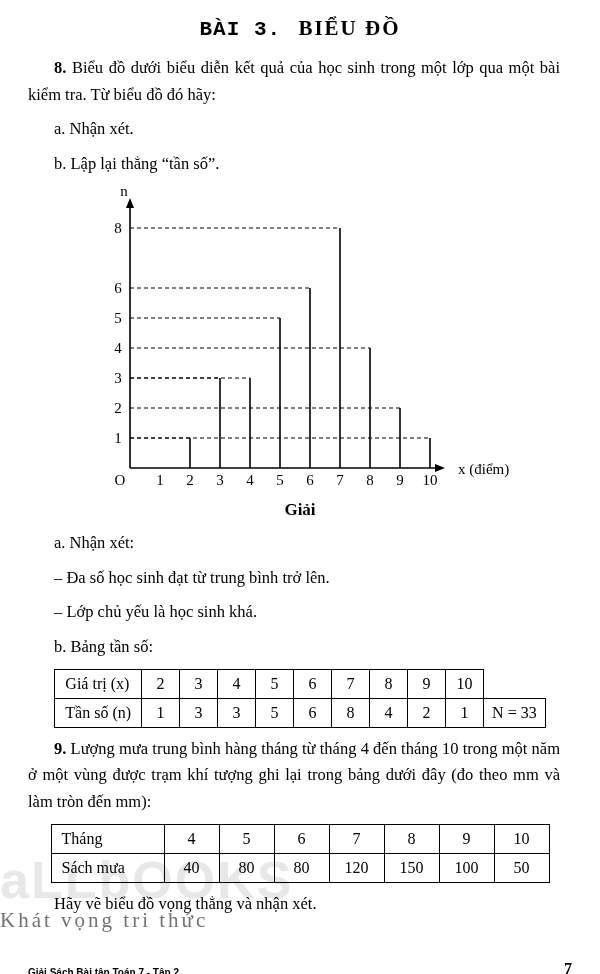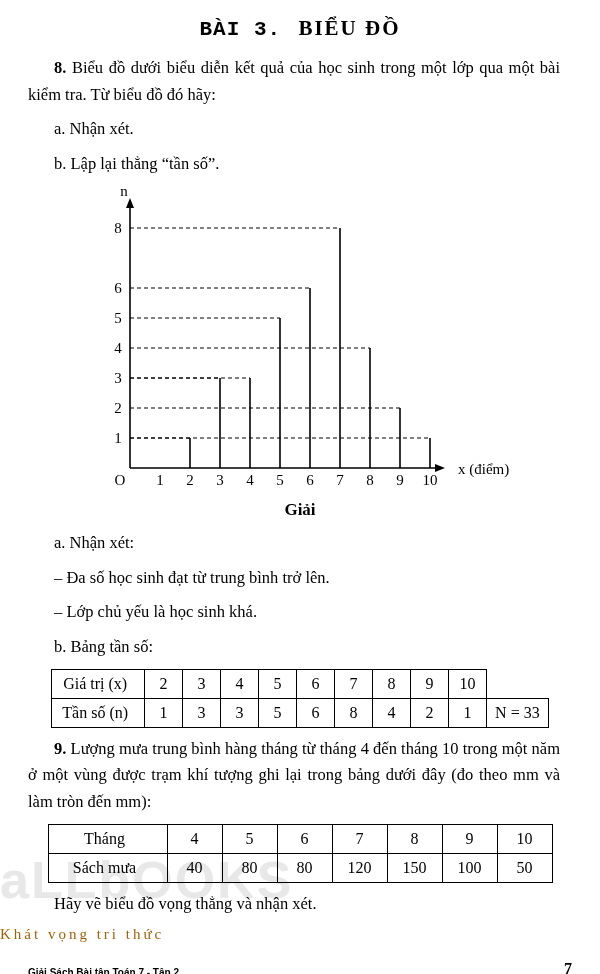--- a/index.html
+++ b/index.html
@@ -34,24 +34,24 @@
   .wm-main {
     font-family: "Liberation Sans", sans-serif;
     font-size: 52px;
     font-weight: bold;
     color: #e8e8e8;
     letter-spacing: 2px;
     line-height: 1;
   }
   .wm-sub {
     font-family: "Liberation Serif", serif;
-    font-size: 15px;
-    color: #a16207;
+    font-size: 21px;
+    color: #737373;
     letter-spacing: 3px;
-    margin-top: 20px;
+    margin-top: 2px;
   }
   .content {
     position: relative;
     z-index: 2;
     padding: 0 28px;
   }
   h1.title {
     text-align: center;
     font-family: "Liberation Serif", serif;
     font-size: 21px;
@@ -100,23 +100,23 @@
     margin: 6px auto 8px auto;
     font-size: 16px;
   }
   table.dtable td {
     border: 1.4px solid #000;
     text-align: center;
     padding: 5px 0;
     font-family: "Liberation Serif", serif;
   }
   table.dtable td.head {
-    text-align: center;
+    text-align: left;
     padding-left: 10px;
-    padding-right: 16px;
+    padding-right: 10px;
     white-space: nowrap;
   }
   table.dtable td.nborder {
     border: 1.4px solid #000;
     padding-left: 8px;
     padding-right: 8px;
     white-space: nowrap;
   }
   table.t1 td.val { width: 37px; }
   table.t2 td.val { width: 54px; }

